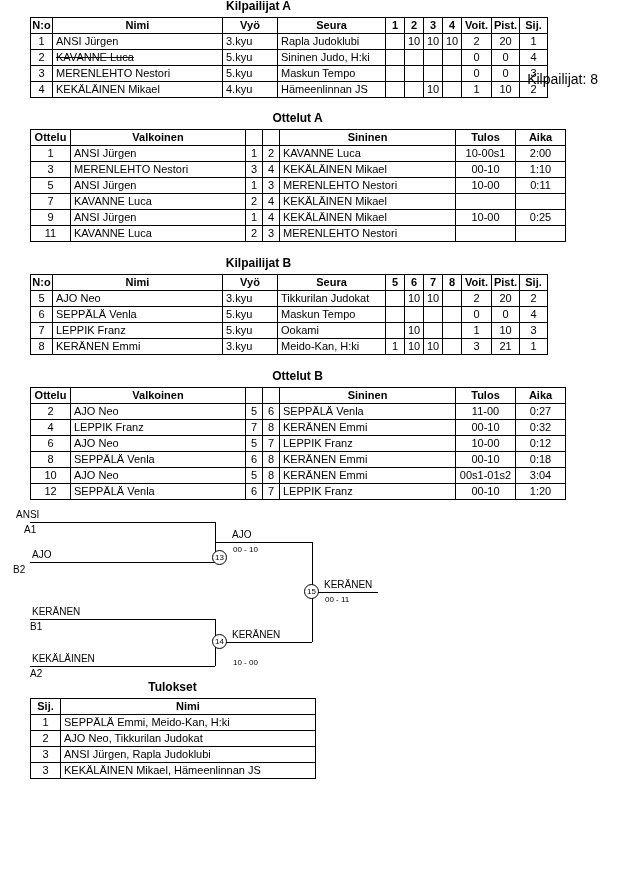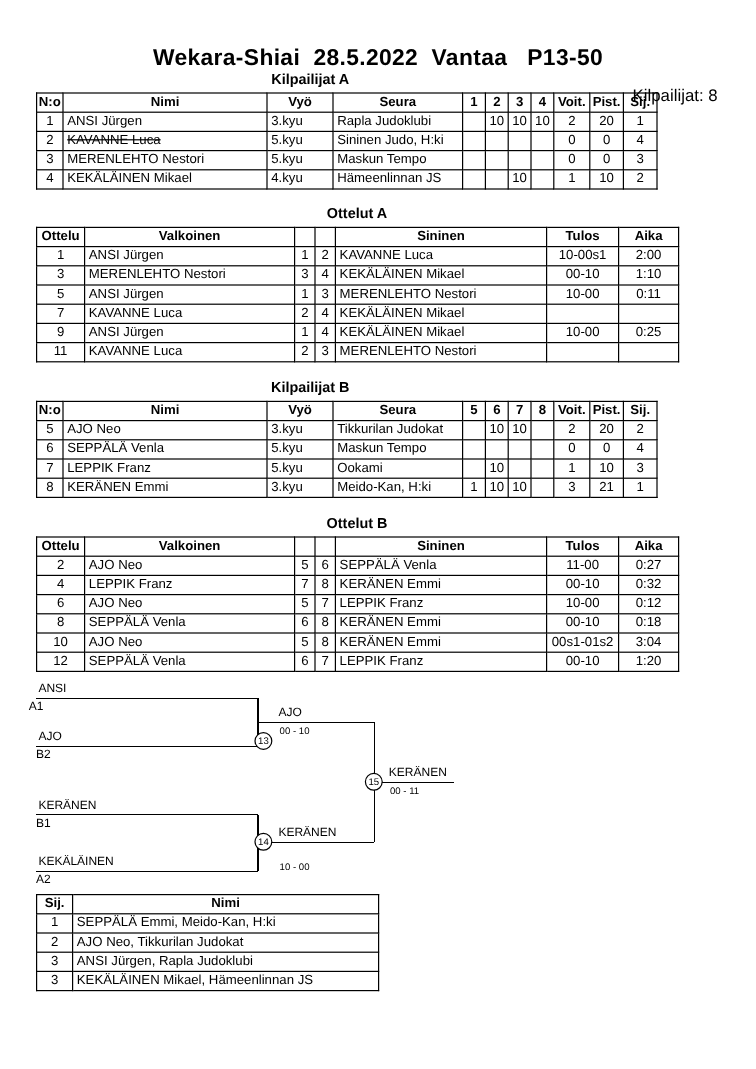--- a/index.html
+++ b/index.html
@@ -28,21 +28,20 @@
   .btxt{position:absolute;font-size:10px;line-height:12px;white-space:nowrap;}
   .bscore{position:absolute;font-size:8px;line-height:10px;white-space:nowrap;}
   .mcircle{position:absolute;width:13px;height:13px;border:1px solid #000;border-radius:50%;background:#fff;
     font-size:8px;line-height:13px;text-align:center;}
 </style>
 </head>
 <body>
 
 <div>
 
-  <div class="title">Wekara-Shiai  28.5.2022  Vantaa   P13-50</div>
   <div class="note">Kilpailijat: 8</div>
 
   <div class="sec-head head-pool" style="">Kilpailijat A</div>
   <table class="pool">
     <colgroup>
       <col style="width:22px">
         <col style="width:170px">
         <col style="width:55px">
         <col style="width:108px">
       <col style="width:19px">
@@ -371,42 +370,43 @@
         <line x1="215" y1="36" x2="312" y2="36"></line>
         <line x1="30" y1="113" x2="215" y2="113"></line>
         <line x1="30" y1="160" x2="215" y2="160"></line>
         <line x1="215" y1="113" x2="215" y2="160"></line>
         <line x1="215" y1="136" x2="312" y2="136"></line>
         <line x1="312" y1="36" x2="312" y2="136"></line>
         <line x1="312" y1="86" x2="378" y2="86"></line>
       </g>
     </svg>
 
-    <div class="btxt" style="left:32px;top:3px">ANSI</div>
+    <div class="btxt" style="left:16px;top:3px">ANSI</div>
     <div class="btxt" style="left:24px;top:18px">A1</div>
     <div class="btxt" style="left:32px;top:43px">AJO</div>
-    <div class="btxt" style="left:30px;top:58px">B2</div>
+    <div class="btxt" style="left:13px;top:58px">B2</div>
     <div class="btxt" style="left:32px;top:100px">KERÄNEN</div>
     <div class="btxt" style="left:30px;top:115px">B1</div>
     <div class="btxt" style="left:32px;top:147px">KEKÄLÄINEN</div>
     <div class="btxt" style="left:30px;top:162px">A2</div>
 
     <div class="mcircle" style="left:212px;top:44px">13</div>
     <div class="btxt" style="left:232px;top:23px">AJO</div>
     <div class="bscore" style="left:233px;top:39px">00 - 10</div>
 
     <div class="mcircle" style="left:212px;top:128px">14</div>
     <div class="btxt" style="left:232px;top:123px">KERÄNEN</div>
     <div class="bscore" style="left:233px;top:152px">10 - 00</div>
 
     <div class="mcircle" style="left:304px;top:78px">15</div>
     <div class="btxt" style="left:324px;top:73px">KERÄNEN</div>
     <div class="bscore" style="left:325px;top:89px">00 - 11</div>
   </div>
 
+  <div class="sec-head head-results">Tulokset</div>
   <table class="results">
     <colgroup>
       <col style="width:30px">
         <col style="width:255px">
     </colgroup>
     <tbody>
       <tr>
         <th>Sij.</th>
         <th>Nimi</th>
       </tr>

